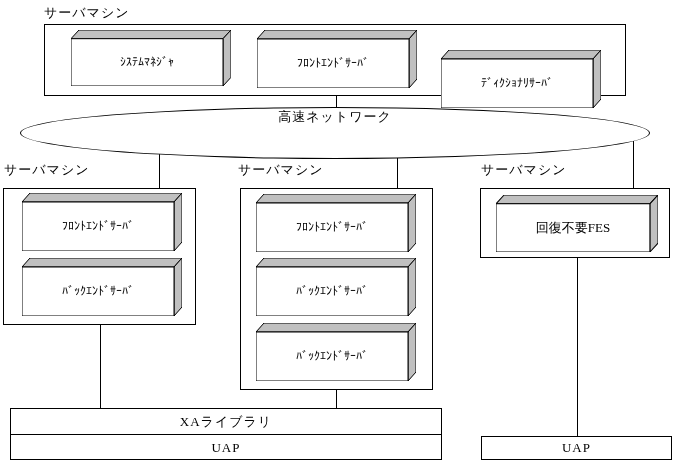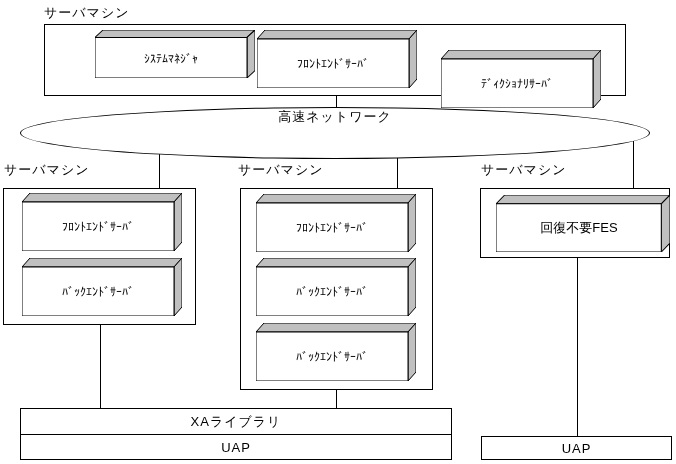--- a/index.html
+++ b/index.html
@@ -1,21 +1,21 @@
 <!DOCTYPE html>
 <html><head>
 <meta charset="utf-8">
 <style>
   html, body { margin: 0; padding: 0; background: #ffffff; }
   .stage {
     position: relative;
     width: 676px;
     height: 464px;
     background: #ffffff;
-    font-family: Liberation Sans, sans-serif;
+    font-family: Liberation Serif, serif;
     color: #000000;
     overflow: hidden;
   }
   .machine-label {
     position: absolute;
     font-size: 13px;
     letter-spacing: 1px;
     white-space: nowrap;
     line-height: 14px;
   }
@@ -61,21 +61,21 @@
     position: absolute;
     left: 0; top: 9px; right: 8px; bottom: 0;
     display: flex;
     align-items: center;
     justify-content: center;
     font-size: 12px;
     white-space: nowrap;
   }
   .stack-box {
     position: absolute;
-    left: 20px; top: 408px;
+    left: 10px; top: 408px;
     width: 432px; height: 52px;
     border: 1px solid #000000;
     background: #ffffff;
     box-sizing: border-box;
     z-index: 2;
   }
   .stack-row {
     height: 25px;
     display: flex;
     align-items: center;
@@ -108,21 +108,21 @@
   <div class="vline" style="left:159px; top:133px; height:55px;  z-index:1;"></div>
   <div class="vline" style="left:397px; top:133px; height:55px;  z-index:1;"></div>
   <div class="vline" style="left:633px; top:133px; height:55px;  z-index:1;"></div>
   <div class="vline" style="left:100px; top:325px; height:83px;  z-index:1;"></div>
   <div class="vline" style="left:336px; top:390px; height:18px;  z-index:1;"></div>
   <div class="vline" style="left:577px; top:258px; height:178px; z-index:1;"></div>
 
   <div class="machine-label" style="left:44px; top:6px;">サーバマシン</div>
   <div class="machine-box" style="left:44px; top:24px; width:582px; height:72px; z-index:2;"></div>
 
-  <div class="box3d" style="left:71px; top:30px; width:160px; height:48px;margin-left:24px;">
+  <div class="box3d" style="left:71px; top:30px; width:160px; height:56px;">
     <svg viewBox="0 0 160 58" preserveAspectRatio="none">
       <polygon points="0,9 8,0 160,0 152,9" fill="#c0c0c0" stroke="#000" vector-effect="non-scaling-stroke"></polygon>
       <polygon points="152,9 160,0 160,49 152,58" fill="#c0c0c0" stroke="#000" vector-effect="non-scaling-stroke"></polygon>
       <rect x="0" y="9" width="152" height="49" fill="#fff" stroke="#000" vector-effect="non-scaling-stroke"></rect>
     </svg>
     <div class="label">ｼｽﾃﾑﾏﾈｼﾞｬ</div>
   </div>
   <div class="box3d" style="left:257px; top:30px; width:160px; height:58px;">
     <svg viewBox="0 0 160 58" preserveAspectRatio="none">
       <polygon points="0,9 8,0 160,0 152,9" fill="#c0c0c0" stroke="#000" vector-effect="non-scaling-stroke"></polygon>
@@ -188,21 +188,21 @@
       <polygon points="0,9 8,0 160,0 152,9" fill="#c0c0c0" stroke="#000" vector-effect="non-scaling-stroke"></polygon>
       <polygon points="152,9 160,0 160,49 152,58" fill="#c0c0c0" stroke="#000" vector-effect="non-scaling-stroke"></polygon>
       <rect x="0" y="9" width="152" height="49" fill="#fff" stroke="#000" vector-effect="non-scaling-stroke"></rect>
     </svg>
     <div class="label">ﾊﾞｯｸｴﾝﾄﾞｻｰﾊﾞ</div>
   </div>
 
   <div class="machine-label" style="left:481px; top:163px;">サーバマシン</div>
   <div class="machine-box" style="left:480px; top:188px; width:190px; height:70px; z-index:2;"></div>
 
-  <div class="box3d" style="left:496px; top:195px; width:162px; height:57px;padding-left:12px;">
+  <div class="box3d" style="left:496px; top:195px; width:162px; height:57px;">
     <svg viewBox="0 0 160 58" preserveAspectRatio="none">
       <polygon points="0,9 8,0 160,0 152,9" fill="#c0c0c0" stroke="#000" vector-effect="non-scaling-stroke"></polygon>
       <polygon points="152,9 160,0 160,49 152,58" fill="#c0c0c0" stroke="#000" vector-effect="non-scaling-stroke"></polygon>
       <rect x="0" y="9" width="152" height="49" fill="#fff" stroke="#000" vector-effect="non-scaling-stroke"></rect>
     </svg>
     <div class="label" style="font-size:13px;">回復不要FES</div>
   </div>
 
   <div class="stack-box">
     <div class="stack-row first">XAライブラリ</div>

